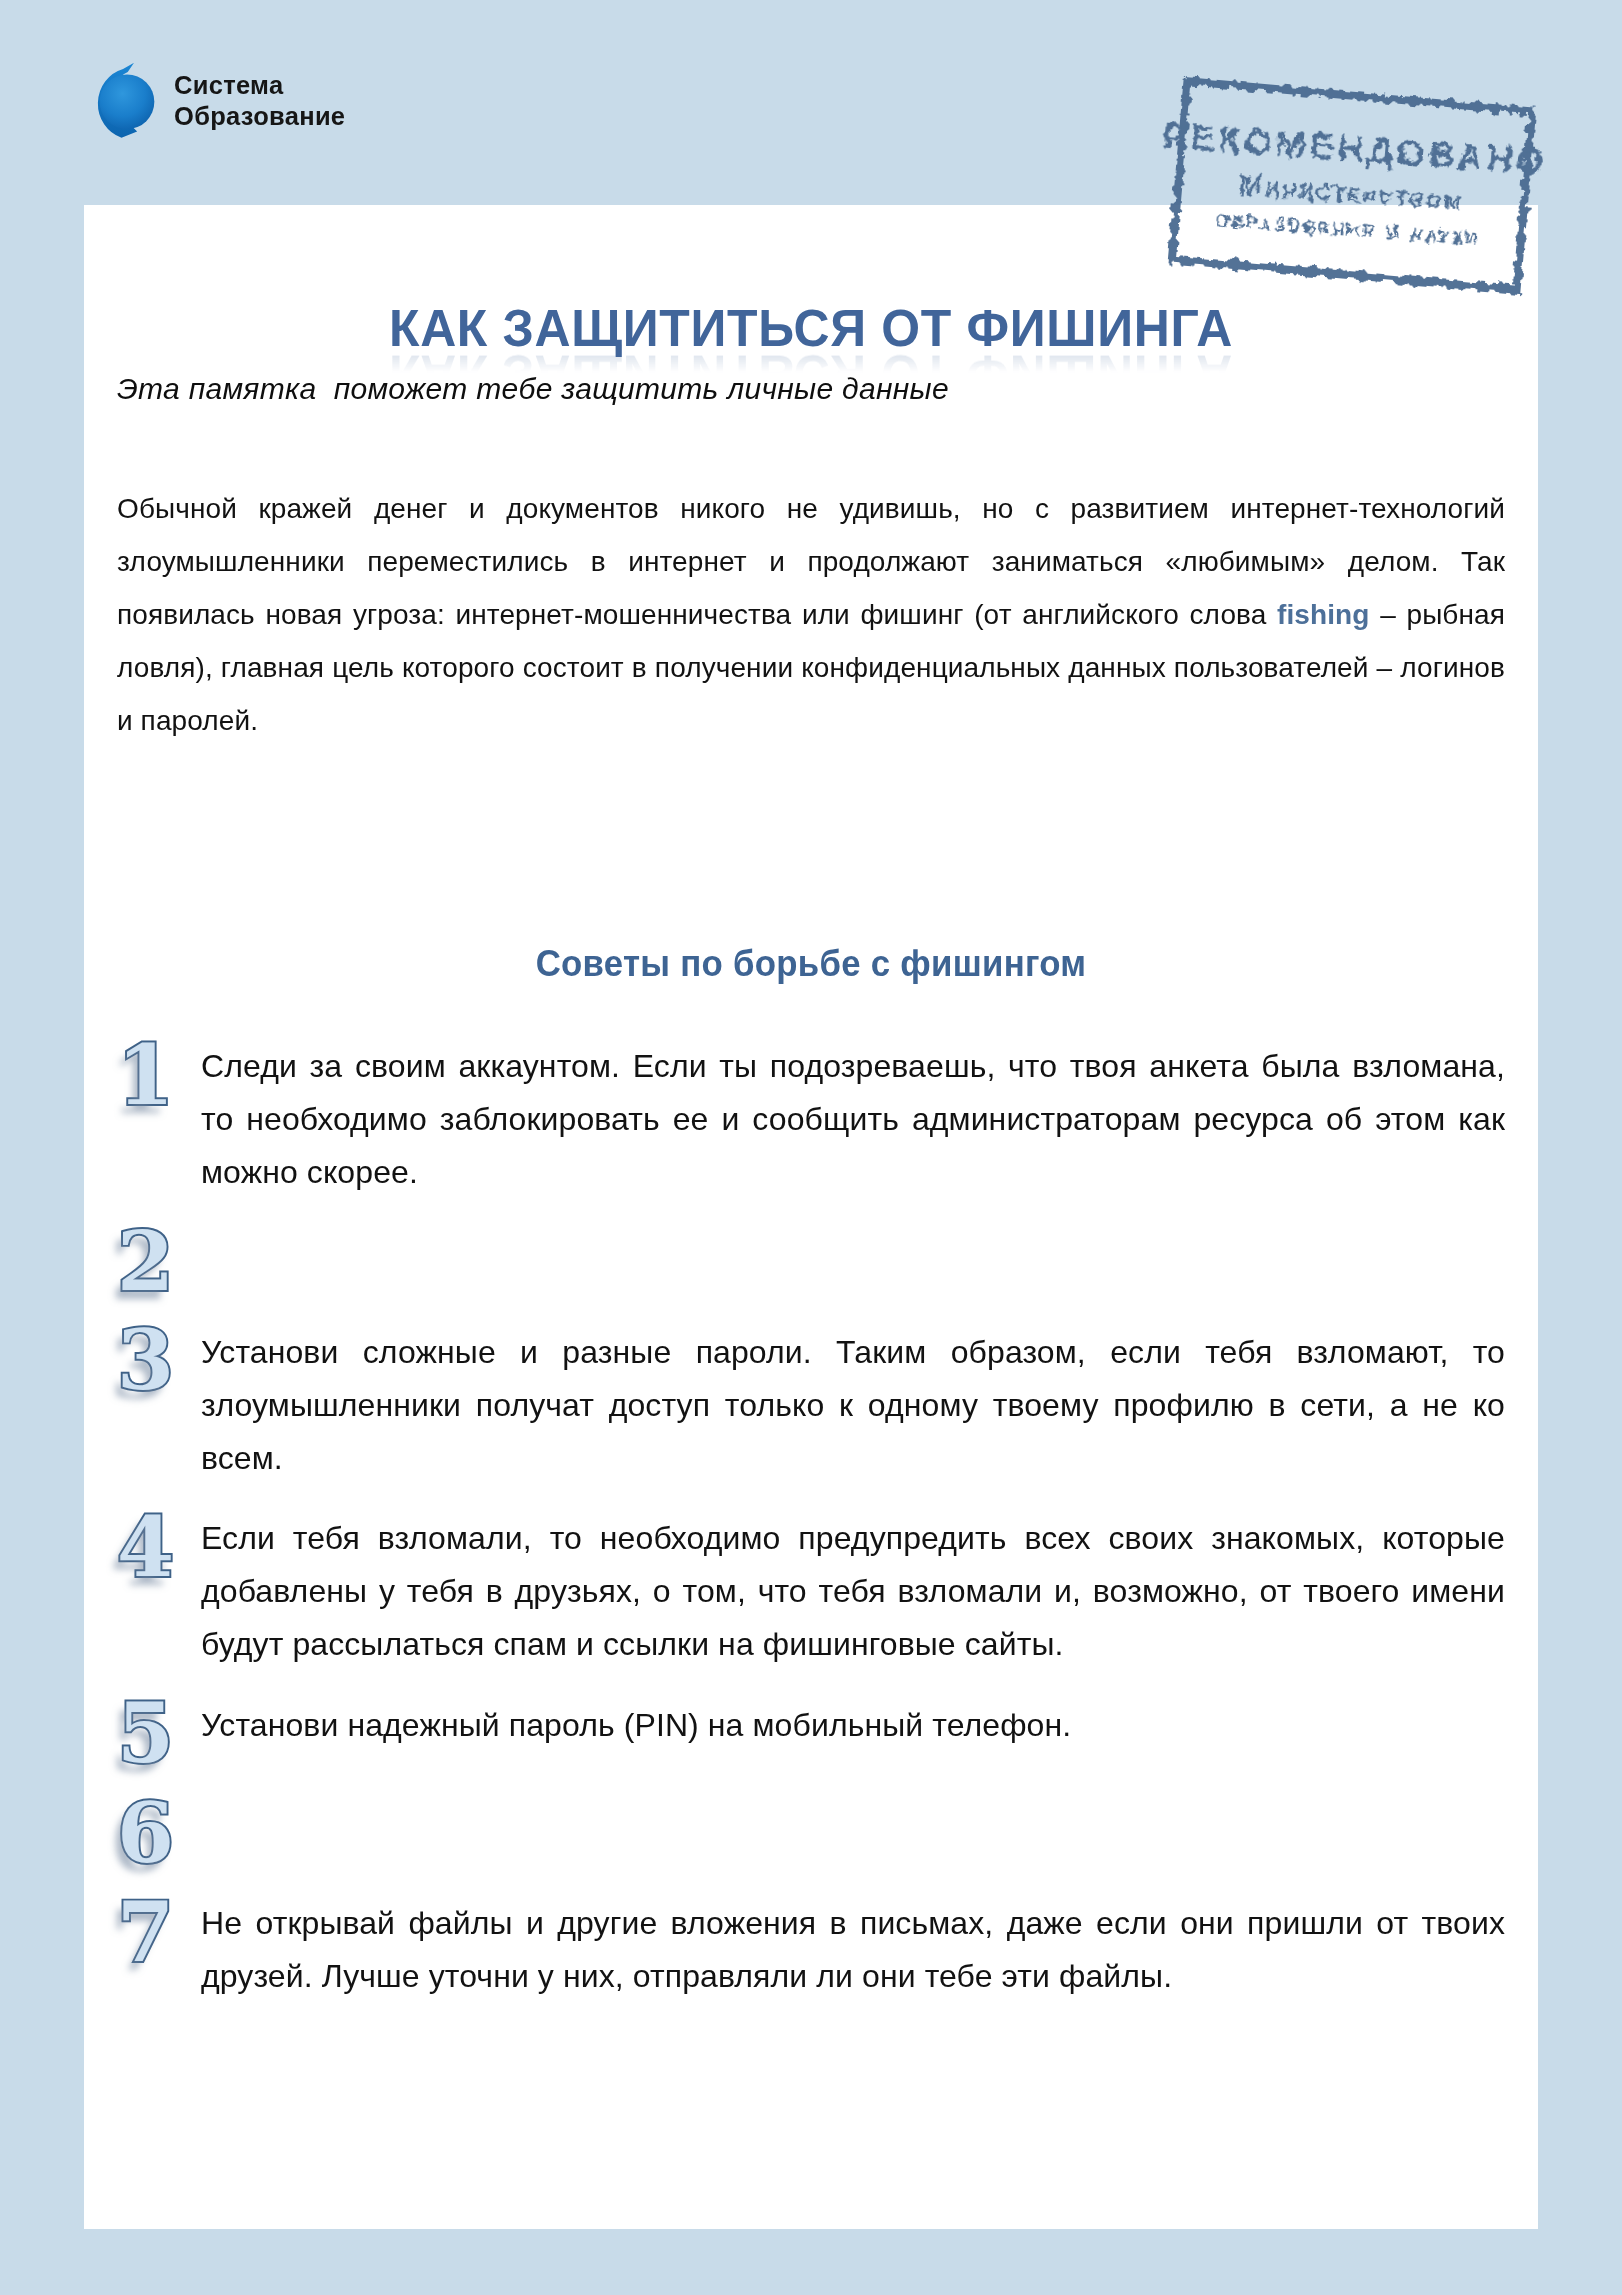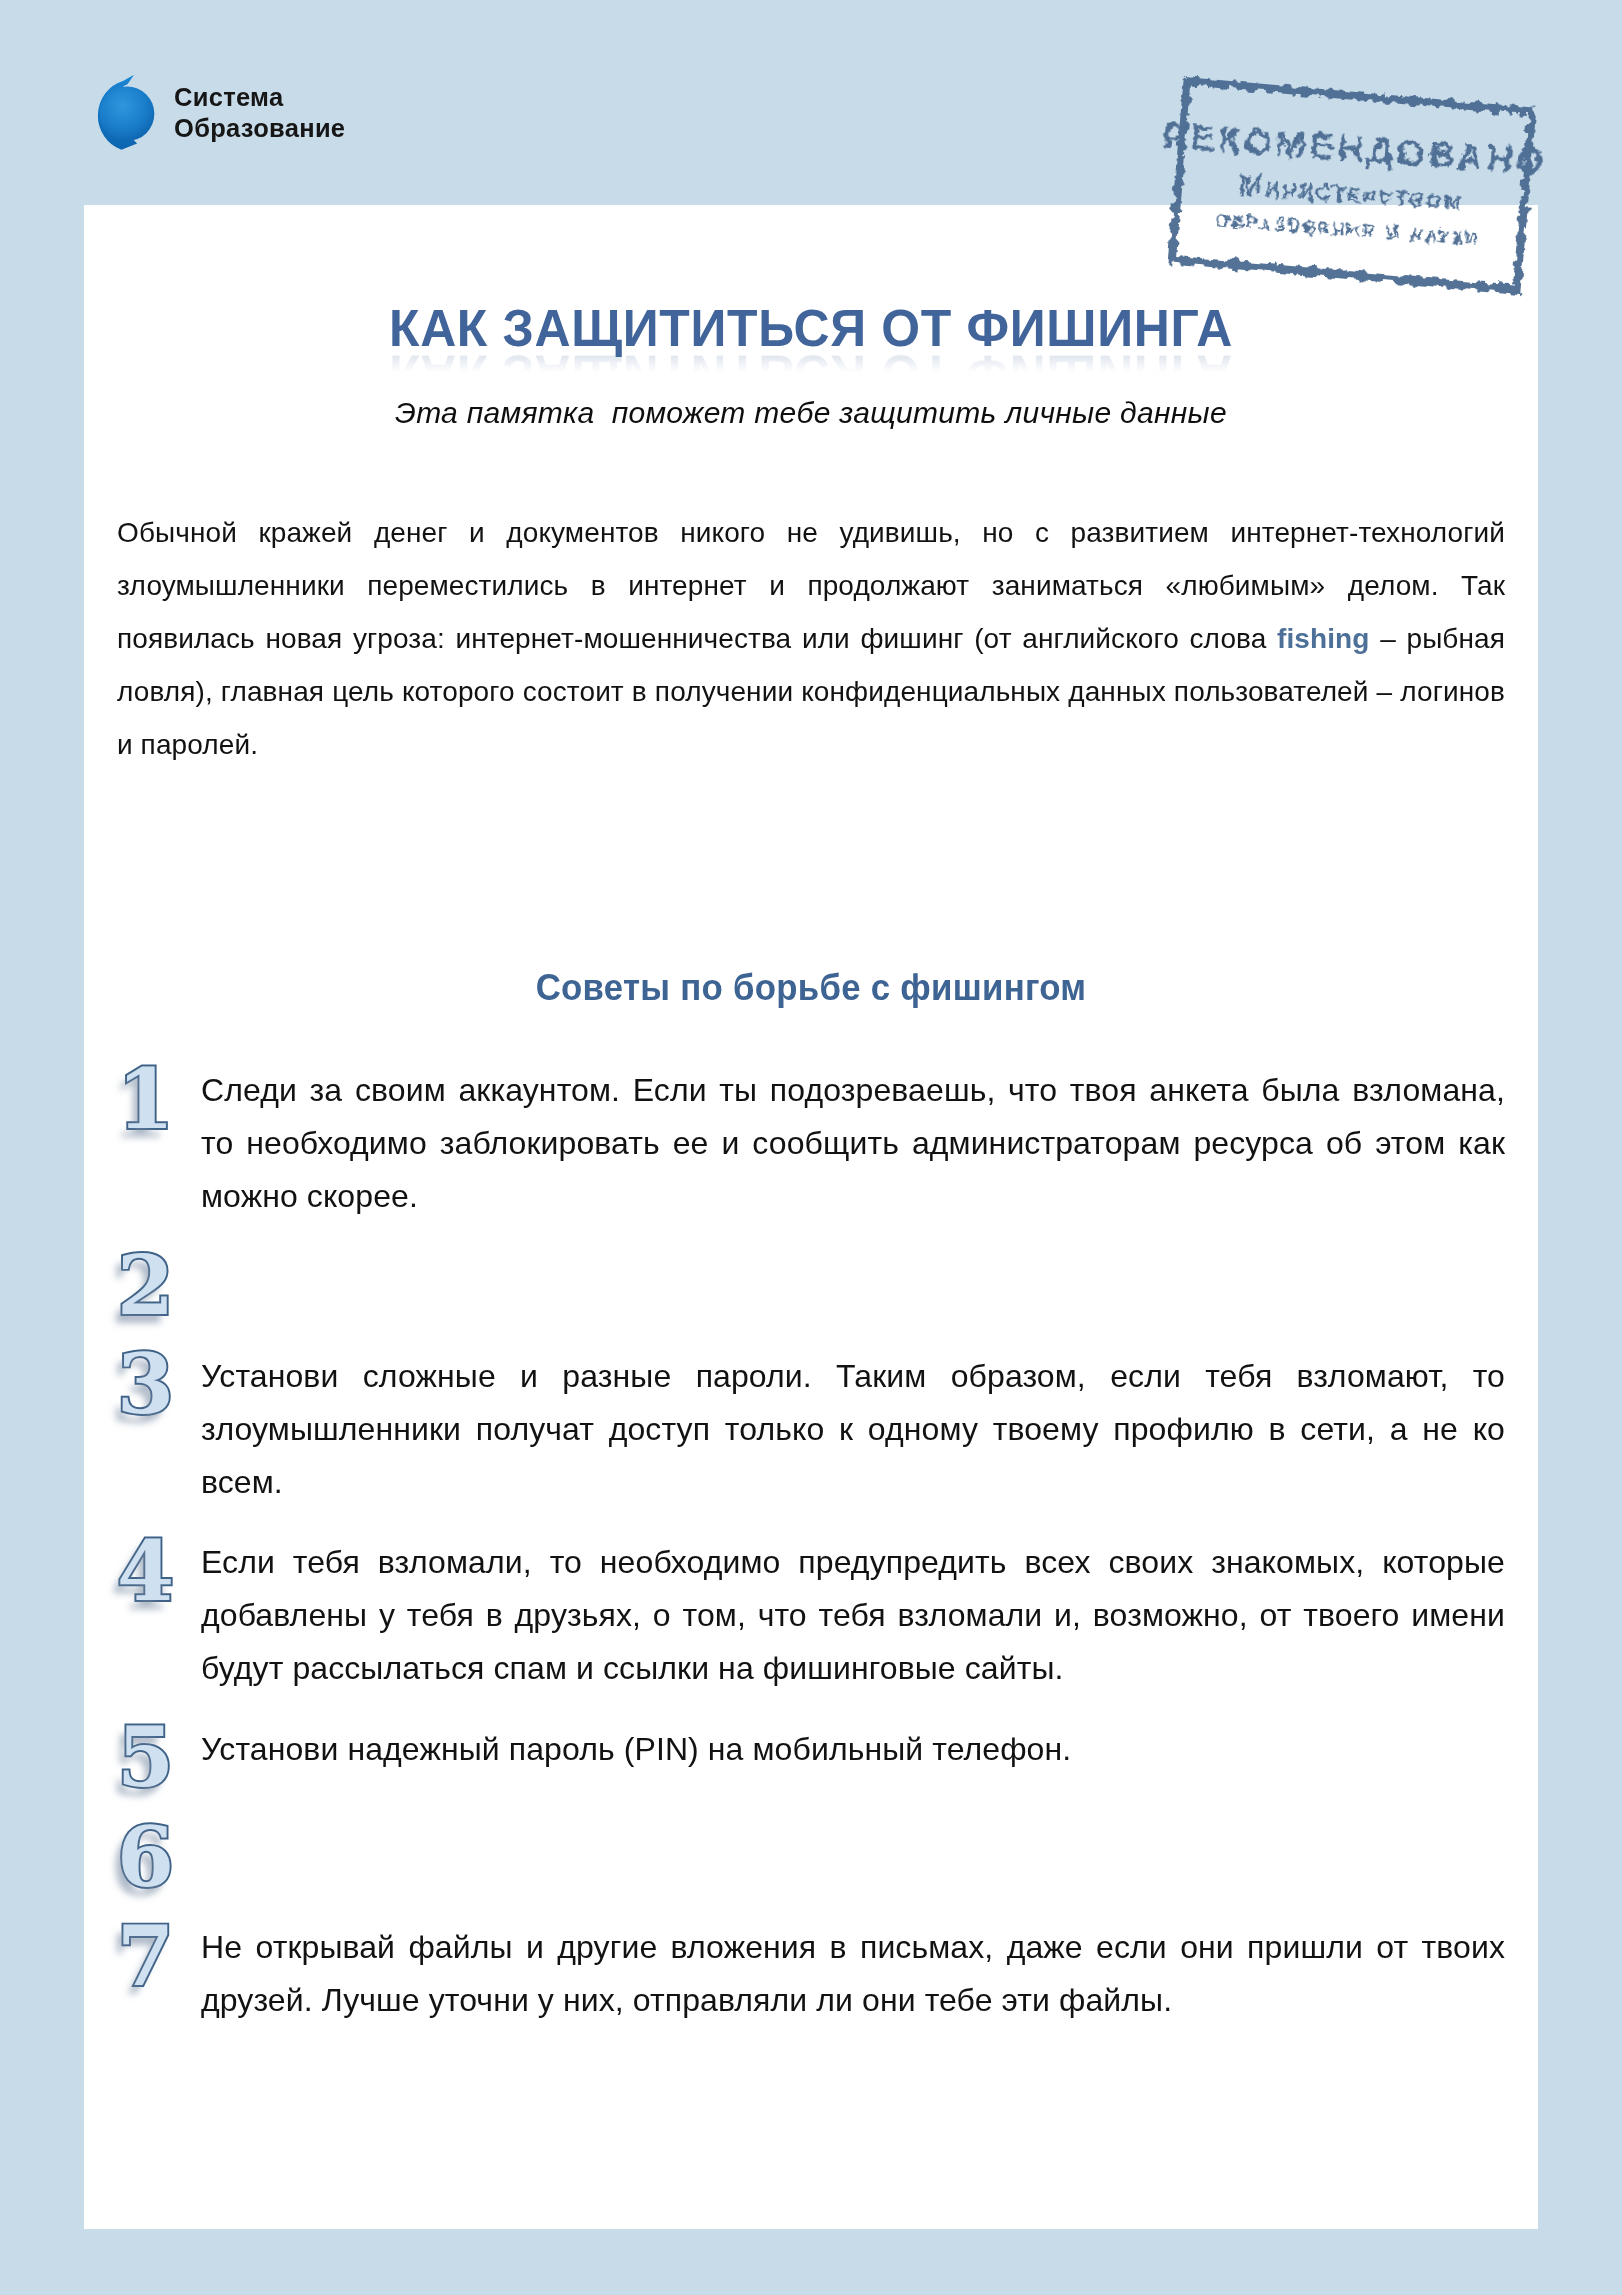--- a/index.html
+++ b/index.html
@@ -5,21 +5,21 @@
   html,body { margin:0; padding:0; background:#9ab4c6; }
   .page {
     position:relative;
     width:1622px; height:2295px;
     background:#c8dbe9;
     font-family:"Liberation Sans", sans-serif;
     overflow:hidden;
   }
 
   
-  .logo { position:absolute; left:82px; top:70px; display:flex; align-items:center; gap:13px; z-index:3; }
+  .logo { position:absolute; left:82px; top:58px; display:flex; align-items:center; gap:13px; z-index:3; }
   .logo-icon { width:79px; height:86px; }
   .logo-text { font-weight:700; font-size:25.5px; line-height:31px; color:#161616; letter-spacing:0.3px; }
 
   
   .stamp {
     position:absolute; left:1175px; top:92px; width:338px; height:171px;
     border:8.5px solid #46688f;
     transform:rotate(5deg);
     display:flex; flex-direction:column; align-items:center; justify-content:center;
     color:#46688f; z-index:4; opacity:0.93;
@@ -42,22 +42,21 @@
   .doc-title {
     margin:93px 0 0 0;
     text-align:center;
     font-size:52px; font-weight:800; letter-spacing:0.7px;
     color:#41659a;
     transform:scaleX(0.96); transform-origin:center;
     -webkit-box-reflect: below -14.4px linear-gradient(to bottom, rgba(0,0,0,0) 52%, rgba(0,0,0,0.28));
   }
 
   .doc-subtitle {
-    margin:38px 0 0 0;
-    text-align:center;
+    margin:14px 0 0 0;
     font-size:30px; font-style:italic; font-weight:400;
     color:#0e0e0e;
     white-space:pre-wrap;
     letter-spacing:0.3px;
   }
 
   .intro {
     margin:76px 0 0 0;
     font-size:28px; line-height:53px;
     text-align:justify;

